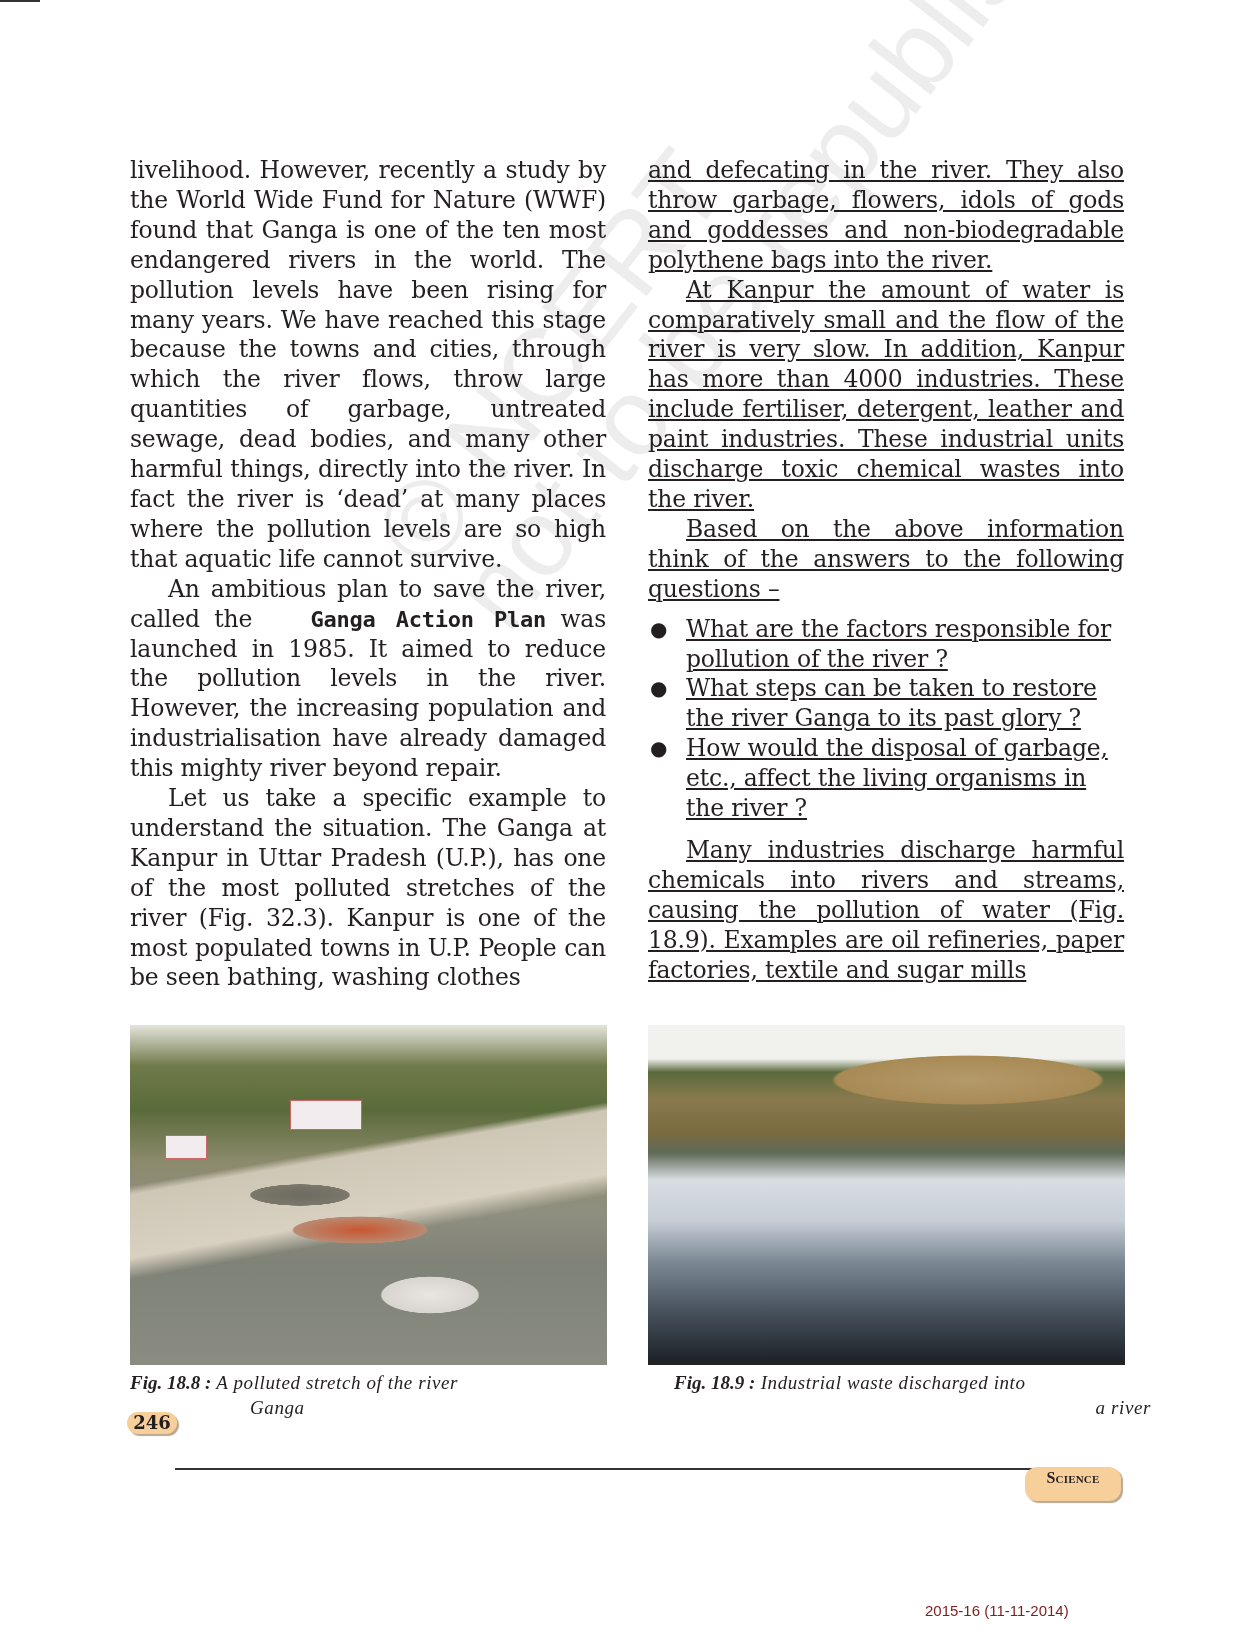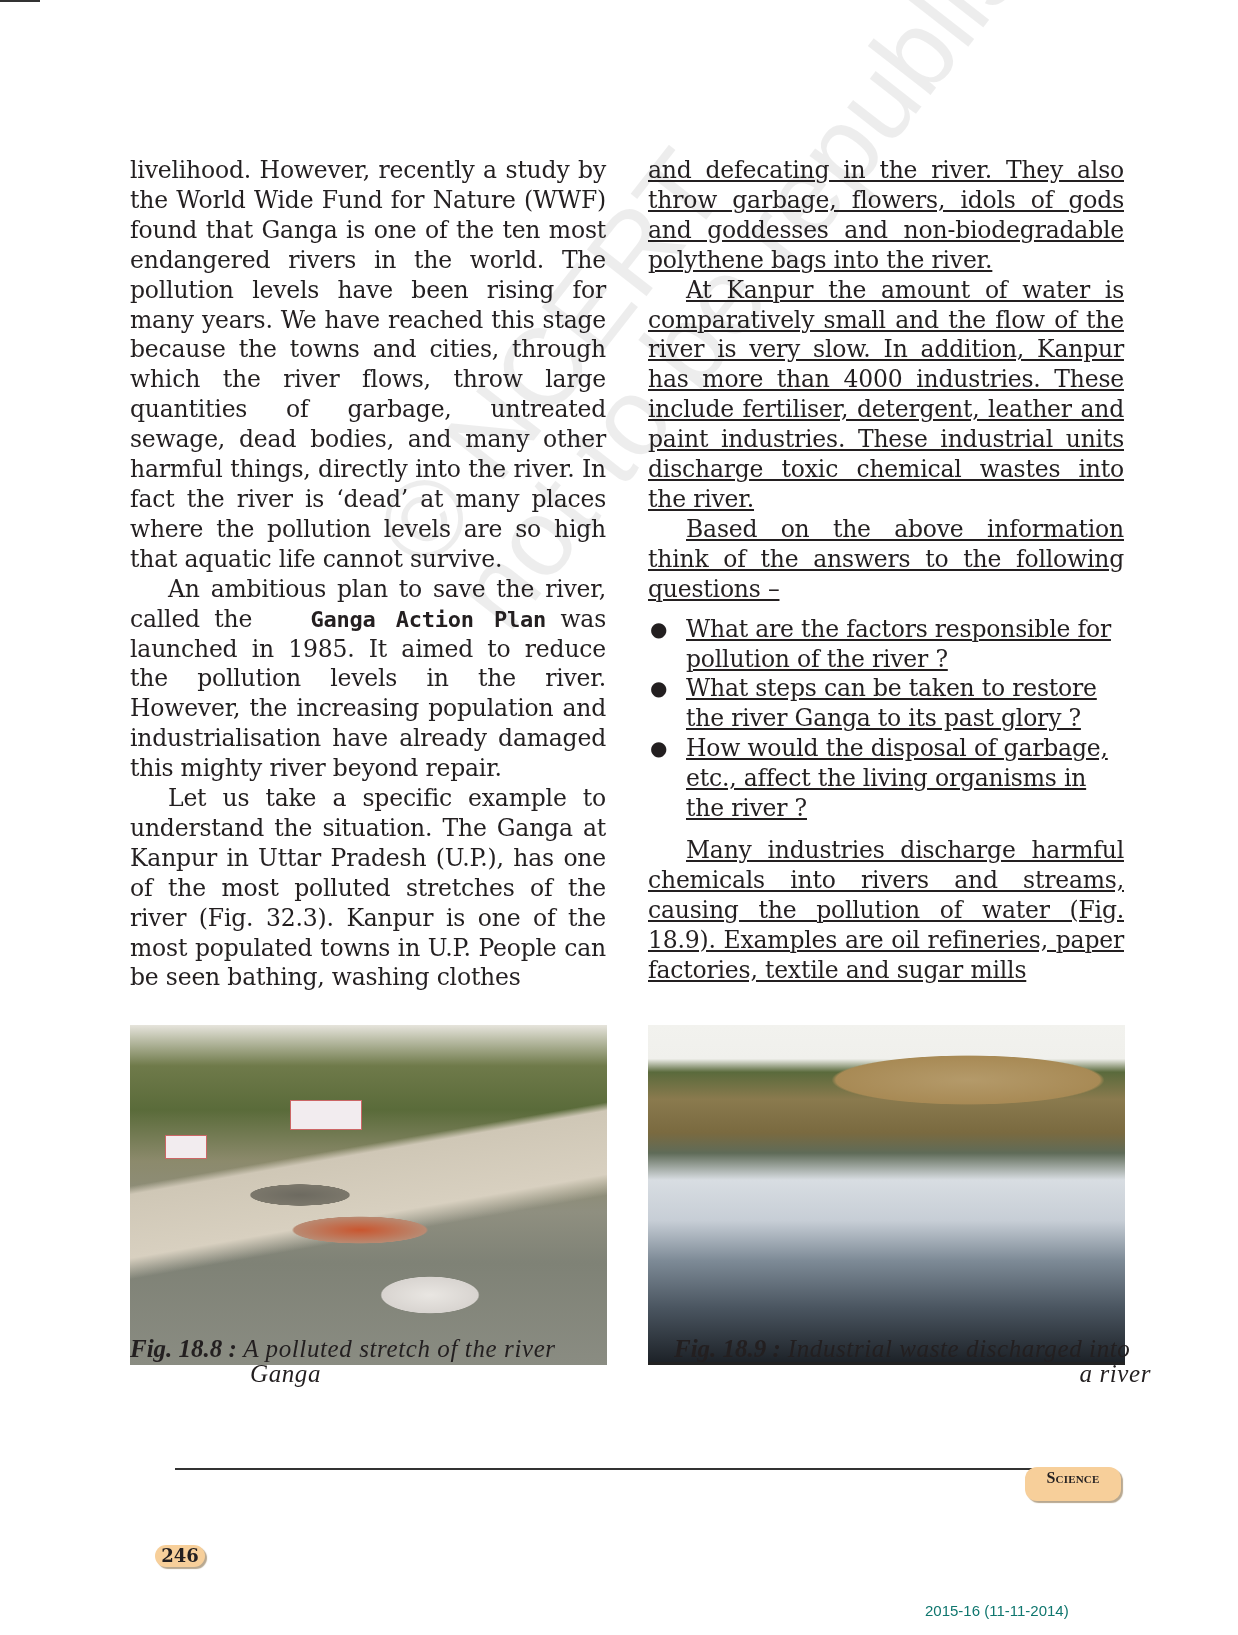--- a/index.html
+++ b/index.html
@@ -36,38 +36,38 @@
       linear-gradient(180deg, #e6e4dc 0%, #6f7a4a 12%, #5a6b3a 25%, #8c8a6c 40%, #8f8f80 55%, #7f8276 70%, #8a8c82 100%);
   }
   .fig2 {
     width: 100%; height: 100%;
     background:
       radial-gradient(ellipse 220px 40px at 320px 55px, #b49a6a 0%, #a88a55 60%, transparent 62%),
       linear-gradient(180deg, #f2f2ee 0%, #f0f0ec 10%, #5a6a3c 14%, #8a7a4e 22%, #7a6a40 32%, #5f6b58 38%, #d8dde2 46%, #c7ced6 58%, #7d8a96 70%, #4a5560 84%, #1d2228 100%);
   }
   .banner { position: absolute; background: #f2ecef; border: 1px solid #c66; }
   .caption {
-    position: absolute; top: 1336px; width: 477px;
+    position: absolute; top: 1370px; width: 477px;
     font-family: "Liberation Serif", "DejaVu Serif", serif; font-style: italic;
-    font-size: 25px; line-height: 25px; letter-spacing: 0.6px;
+    font-size: 19px; line-height: 25px; letter-spacing: 0.6px;
   }
   .caption.left { left: 130px; }
   .caption.right { left: 642px; margin-left: 32px; }
   .caption .label { font-weight: bold; letter-spacing: 0; }
   .caption .l2 { padding-left: 120px; }
   .caption.right .l2 { padding-left: 120px; text-align: right; }
   .footer-line { position: absolute; left: 175px; top: 1468px; width: 860px; height: 2px; background: #333; }
   .pill {
     position: absolute; background: #f7cf9a; border-radius: 12px;
     box-shadow: 2px 2px 1px #b8a890;
     font-weight: bold; color: #231f20; text-align: center;
   }
-  .pill.page { left: 127px; top: 1545px; width: 50px; height: 22px; font-family: "DejaVu Serif", serif; font-size: 18px; line-height: 22px; margin-left: 28px; }
+  .pill.page { left: 127px; top: 1412px; width: 50px; height: 22px; font-family: "DejaVu Serif", serif; font-size: 18px; line-height: 22px; }
   .pill.subject { left: 1025px; top: 1467px; width: 96px; height: 34px; font-family: "Liberation Serif", serif; font-size: 16px; line-height: 22px; font-variant: small-caps; letter-spacing: 0.2px; }
-  .date-stamp { position: absolute; left: 925px; top: 1602px; font-family: "Liberation Sans", sans-serif; font-size: 15px; color: #0f766e; }
+  .date-stamp { position: absolute; left: 925px; top: 1602px; font-family: "Liberation Sans", sans-serif; font-size: 15px; color: #7f1d1d; }
   .watermark {
     position: absolute; left: 360px; top: 520px; transform: rotate(-52deg); transform-origin: left top;
     font-family: "Liberation Sans", sans-serif; font-size: 110px; color: rgba(0,0,0,0.07);
     white-space: nowrap; pointer-events: none; line-height: 100px;
   }
 </style>
 </head>
 <body>
 
 <div class="corner-bar"></div>

